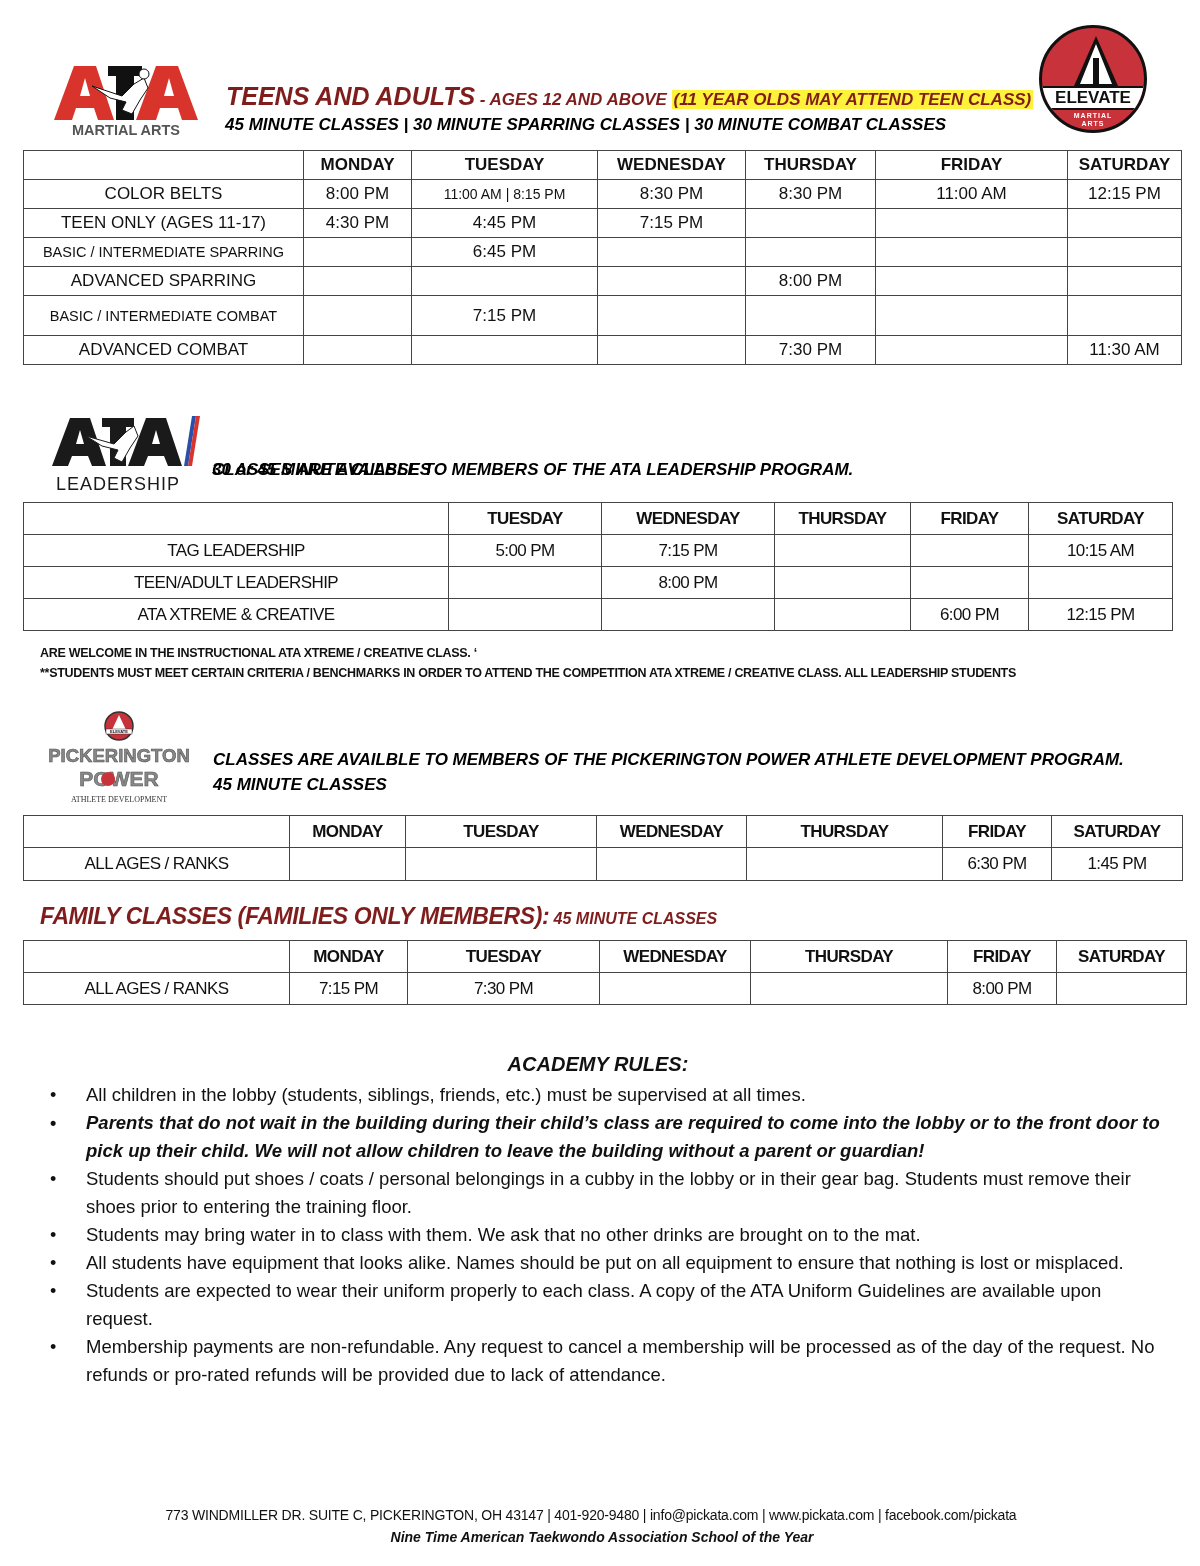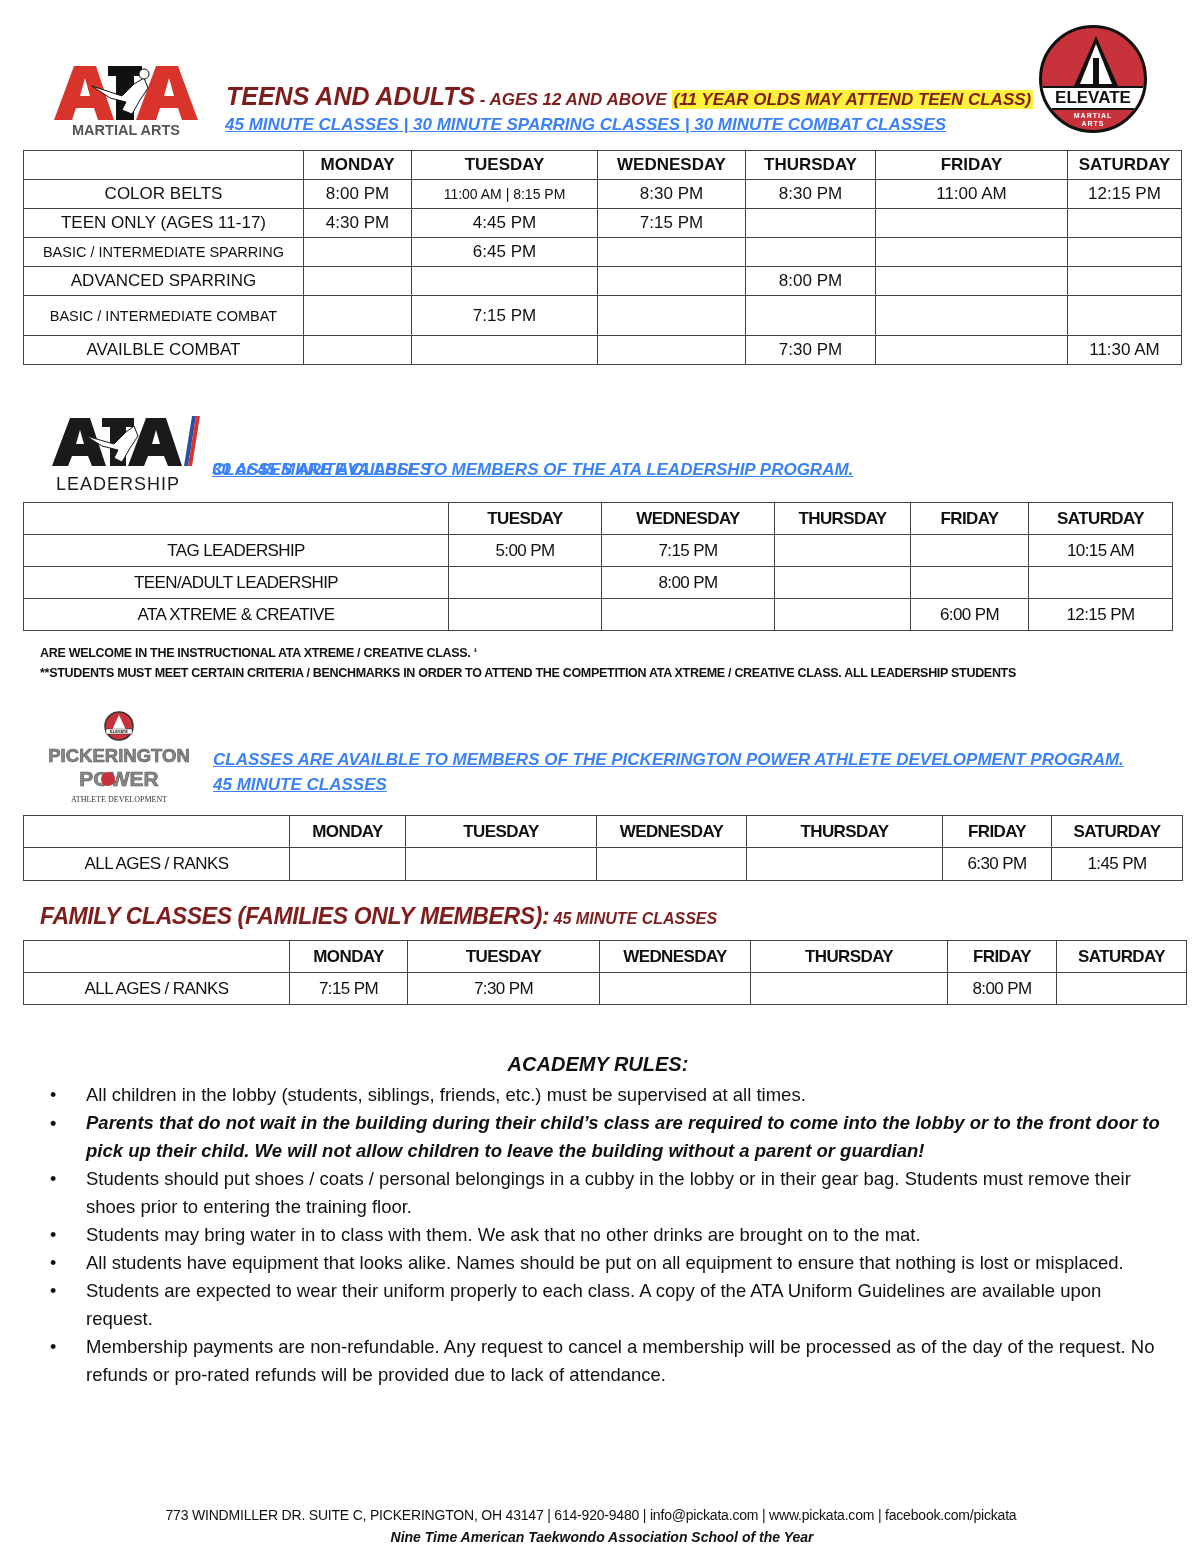--- a/index.html
+++ b/index.html
@@ -3,21 +3,21 @@
 <meta charset="utf-8">
 <style>
   * { box-sizing: border-box; margin: 0; padding: 0; }
   html, body { width: 1200px; height: 1566px; background: #ffffff; }
   body { position: relative; font-family: "Liberation Sans", sans-serif; color: #111; overflow: hidden; }
 
   .abs { position: absolute; }
 
   
   .hdr-main { font-family: Liberation Sans, sans-serif; font-style: italic; font-weight: bold; color: #7f1d1d; }
-  .hdr-sub { font-family: "Liberation Sans", sans-serif; font-style: italic; font-weight: bold; color: #3b82f6; text-decoration: underline; }
+  .hdr-sub { font-family: "Liberation Sans", sans-serif; font-style: italic; font-weight: bold; color: #000000; }
   .hl { background: #fff23a; padding: 0 2px; }
 
   
   table.sched { position: absolute; border-collapse: collapse; table-layout: fixed; }
   table.sched td, table.sched th {
     border: 1.5px solid #444;
     text-align: center;
     vertical-align: middle;
     font-family: "Liberation Sans", sans-serif;
     font-size: 17px;
@@ -138,21 +138,21 @@
   <tr style="height:40px;">
     <td class="label-small">BASIC / INTERMEDIATE COMBAT</td>
     <td></td>
     <td>7:15 PM</td>
     <td></td>
     <td></td>
     <td></td>
     <td></td>
   </tr>
   <tr style="height:29px;">
-    <td>AVAILBLE COMBAT</td>
+    <td>ADVANCED COMBAT</td>
     <td></td>
     <td></td>
     <td></td>
     <td>7:30 PM</td>
     <td></td>
     <td>11:30 AM</td>
   </tr>
 </tbody>
   </table>
 
@@ -312,15 +312,15 @@
   <li><span class="bullet">•</span><span> All children in the lobby (students, siblings, friends, etc.) must be supervised at all times.</span></li>
   <li class="em"><span class="bullet" style="font-style:normal;">•</span><span>Parents that do not wait in the building during their child’s class are required to come into the lobby or to the front door to pick up their child. We will not allow children to leave the building without a parent or guardian!</span></li>
   <li><span class="bullet">•</span><span>Students should put shoes / coats / personal belongings in a cubby in the lobby or in their gear bag. Students must remove their shoes prior to entering the training floor.</span></li>
   <li><span class="bullet">•</span><span>Students may bring water in to class with them. We ask that no other drinks are brought on to the mat.</span></li>
   <li><span class="bullet">•</span><span>All students have equipment that looks alike. Names should be put on all equipment to ensure that nothing is lost or misplaced.</span></li>
   <li><span class="bullet">•</span><span>Students are expected to wear their uniform properly to each class. A copy of the ATA Uniform Guidelines are available upon request.</span></li>
   <li><span class="bullet">•</span><span>Membership payments are non-refundable. Any request to cancel a membership will be processed as of the day of the request. No refunds or pro-rated refunds will be provided due to lack of attendance.</span></li>
 </ul>
 
 <div class="abs footer" style="left:0; width:1182px; top:1507px; font-size:14px; letter-spacing:-0.2px; white-space:nowrap;">
-  <span>773 WINDMILLER DR. SUITE C, PICKERINGTON, OH 43147</span><span> | </span><span>614-920-9480</span><span> | </span><span>info@pickata.com</span><span> | </span><span>www.pickata.com</span><span> | </span><span>facebook.com/pickata</span>
+  <span>773 WINDMILLER DR. SUITE C, PICKERINGTON, OH 43147</span><span> | </span><span>401-920-9480</span><span> | </span><span>info@pickata.com</span><span> | </span><span>www.pickata.com</span><span> | </span><span>facebook.com/pickata</span>
 </div>
 <div class="abs footer" style="left:0; width:1204px; top:1529px; font-size:14px; font-style:italic; font-weight:bold;">Nine Time American Taekwondo Association School of the Year</div>
 
 </body></html>

